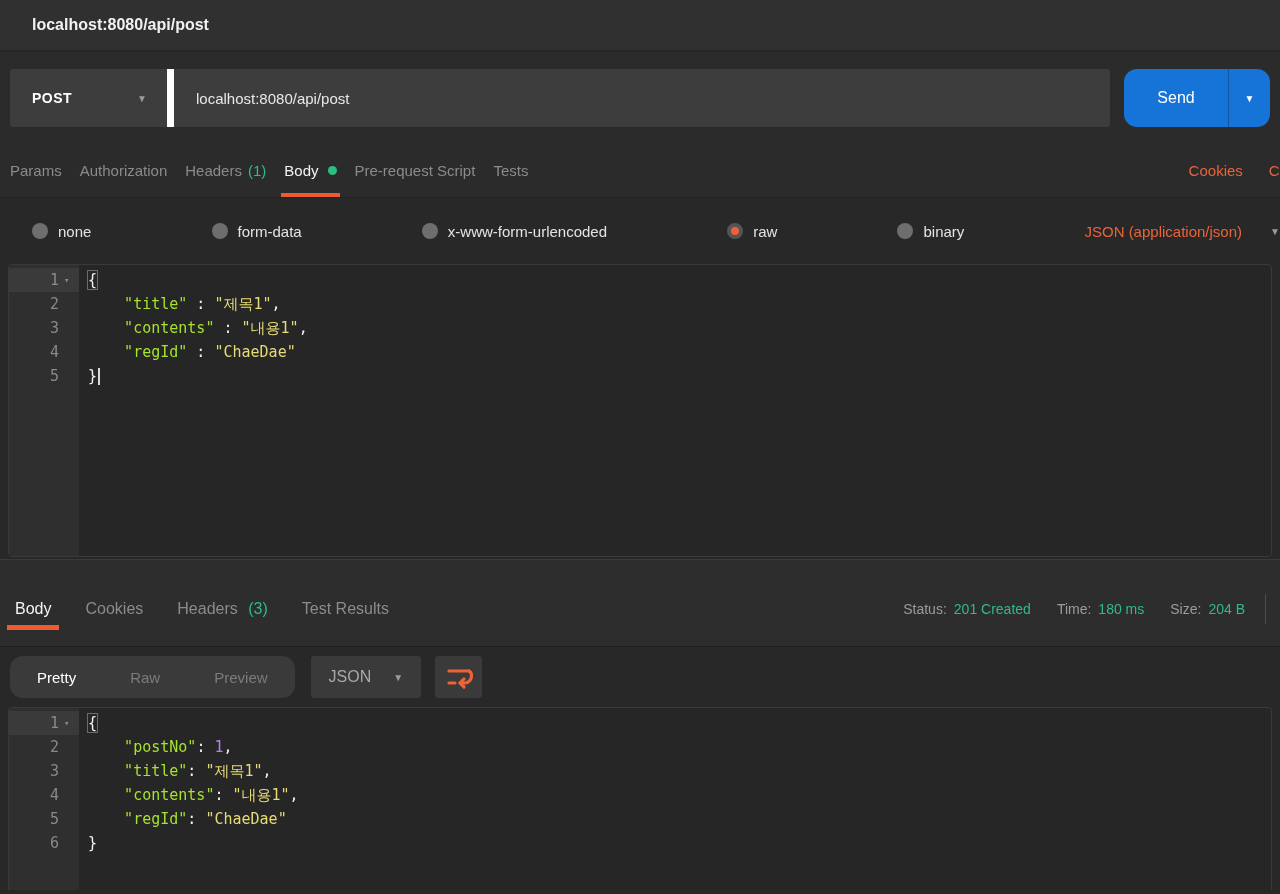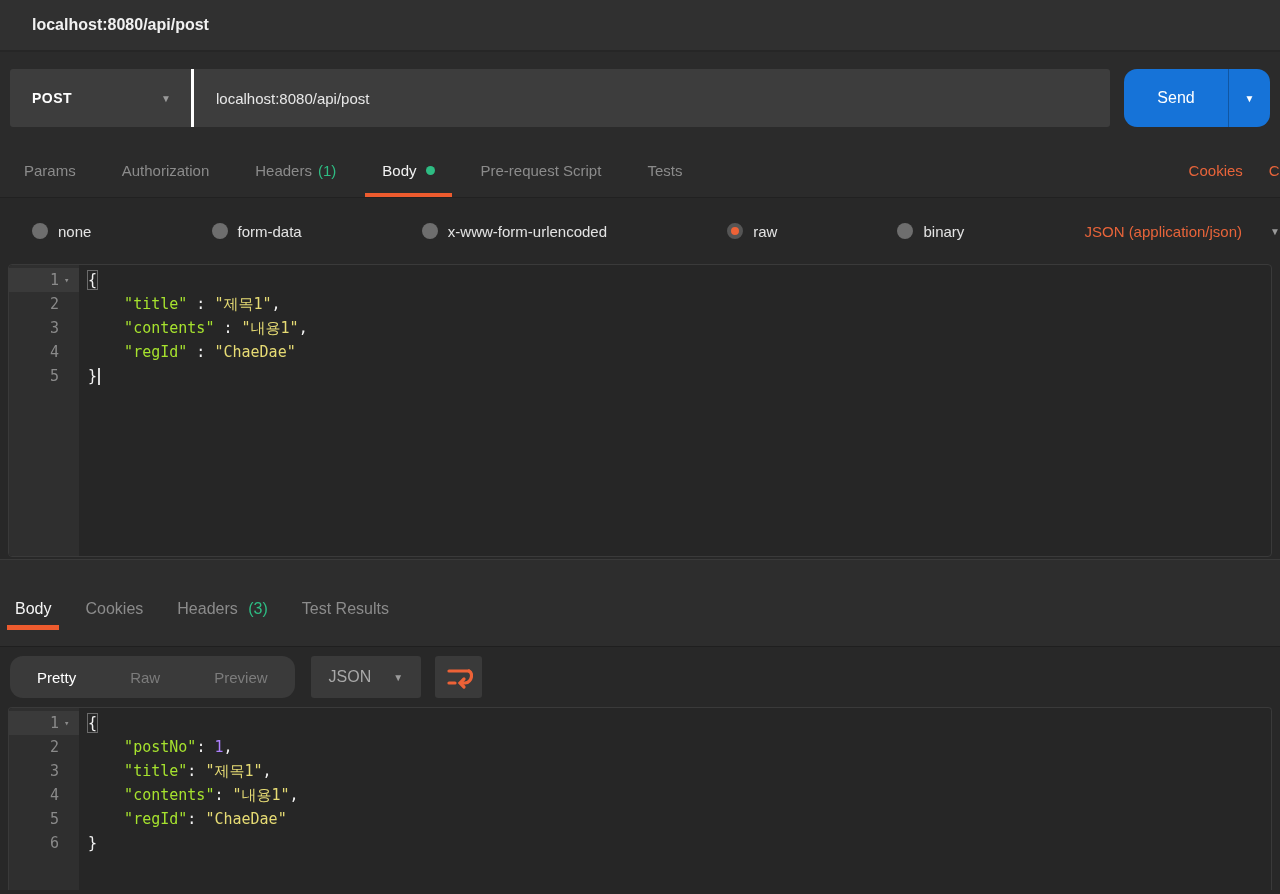--- a/index.html
+++ b/index.html
@@ -8,36 +8,36 @@
 
   
   .header { height:52px; background:#303030; border-bottom:2px solid #262626;
             display:flex; align-items:center; padding-left:32px; }
   .header .title { color:#f1f1f1; font-size:16px; font-weight:600; }
 
   
   .url-row { height:92px; background:#2b2b2b; display:flex; padding:17px 0 0 10px; }
   .url-bar { width:1100px; height:58px; background:#3d3d3d; border-radius:3px;
              display:flex; overflow:hidden; }
-  .method { width:184px; display:flex; align-items:center; justify-content:space-between;
-            padding:0 20px 0 22px; border-right:3px solid #ffffff; cursor:pointer; }
+  .method { width:164px; display:flex; align-items:center; justify-content:space-between;
+            padding:0 20px 0 22px; border-right:7px solid #ffffff; cursor:pointer; }
   .method .m-label { color:#fff; font-size:14px; font-weight:700; letter-spacing:.5px; }
   .caret { color:#9a9a9a; font-size:10px; }
   .url-input { flex:1; background:transparent; border:none; outline:none; color:#e8e8e8;
                font-size:15px; padding-left:22px; font-family:"Liberation Sans",sans-serif; }
   .send-group { margin-left:14px; height:58px; display:flex; border-radius:13px; overflow:hidden; }
   .send-main { width:104px; background:#1673d8; color:#fff; font-size:16px; border:none;
                cursor:pointer; font-family:"Liberation Sans",sans-serif; }
   .send-caret { width:42px; background:#1673d8; border:none; border-left:1px solid rgba(0,0,0,.25);
                 color:#fff; font-size:10px; cursor:pointer; }
 
   
   .req-tabs { height:54px; background:#2b2b2b; border-bottom:1px solid #212121;
               display:flex; align-items:stretch; padding:0 0 0 1px; overflow:hidden; }
-  .rtab { display:flex; align-items:center; padding:0 23px; color:#8b8b8b; font-size:15px;
+  .rtab { display:flex; align-items:center; padding:0 9px; color:#8b8b8b; font-size:15px;
           position:relative; cursor:pointer; white-space:nowrap; }
   .rtab.active { color:#f2f2f2; }
   .rtab.active::after { content:""; position:absolute; left:6px; right:6px; bottom:0;
                         height:4px; background:#ed5b2e; }
   .count { color:#2ebc83; margin-left:6px; }
   .dot { width:9px; height:9px; border-radius:50%; background:#2ebc83; margin-left:9px; }
   .tab-links { margin-left:auto; display:flex; align-items:center; }
   .tab-link { color:#e8643a; font-size:15px; margin-right:26px; cursor:pointer; white-space:nowrap; }
   .tab-link.clip { margin-right:-8px; }
 
@@ -220,20 +220,35 @@
       <span>Cookies</span>
     </div>
     <div class="ptab">
       <span>Headers</span>
       <span class="count">(3)</span>
     </div>
     <div class="ptab">
       <span>Test Results</span>
     </div>
   </div>
+  <div class="resp-status">
+    <div class="stat">
+      <span class="lab">Status:</span>
+      <span class="val">201 Created</span>
+    </div>
+    <div class="stat">
+      <span class="lab">Time:</span>
+      <span class="val">180 ms</span>
+    </div>
+    <div class="stat">
+      <span class="lab">Size:</span>
+      <span class="val">204 B</span>
+    </div>
+    <div class="vdiv"></div>
+  </div>
 </div>
 
 <div class="resp-toolbar">
   <div class="view-group">
     <button class="vbtn active">Pretty</button>
     <button class="vbtn">Raw</button>
     <button class="vbtn">Preview</button>
   </div>
   <div class="fmt-select">
     <span class="fmt">JSON</span>

